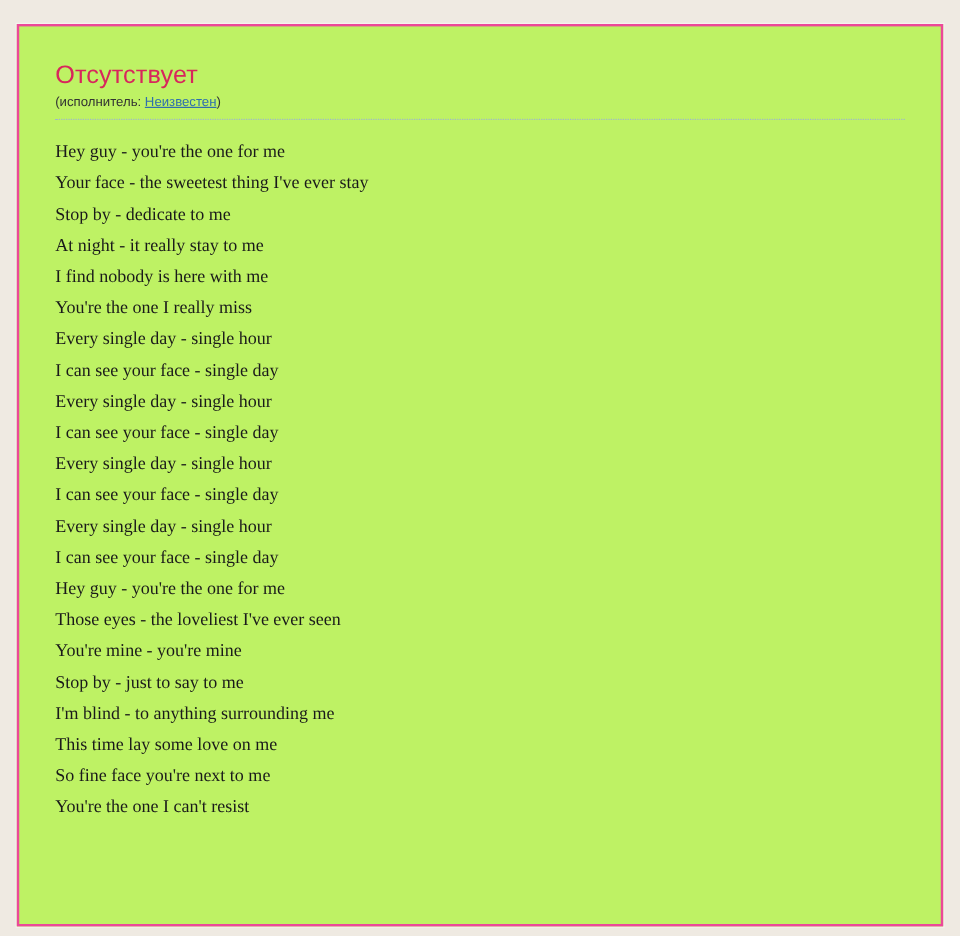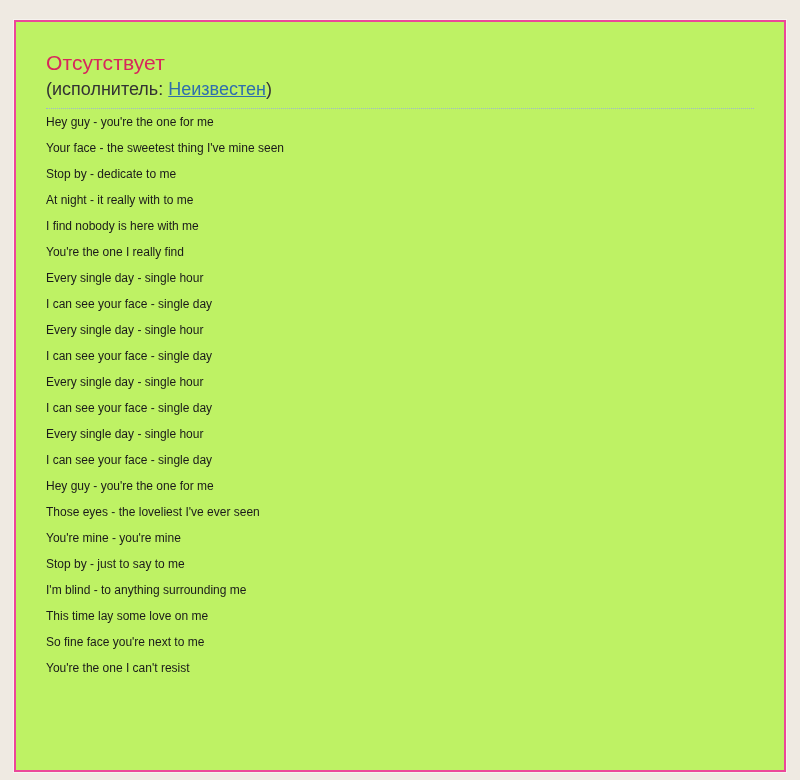--- a/index.html
+++ b/index.html
@@ -29,60 +29,61 @@
   }
   .song-title {
     color: #d8265c;
     font-size: 21px;
     font-weight: normal;
     margin: 0 0 4px 0;
     line-height: 1.2;
     letter-spacing: 0.1px;
   }
   .artist-line {
-    font-size: 18px;
+    font-size: 11px;
     color: #333333;
     padding-bottom: 8px;
     border-bottom: 1px dotted #9fb6cc;
     margin-bottom: 0;
   }
   .artist-link {
     color: #2f6fad;
     text-decoration: underline;
     cursor: pointer;
   }
   .lyrics {
-    margin-top: 0;
-    font-size: 12px;
+    margin-top: 14px;
+    font-size: 15px;
     line-height: 26px;
     color: #1a1a1a;
+    font-family: Liberation Serif, serif;
   }
   .lyrics-line {
     white-space: pre;
   }
 </style>
 </head>
 <body>
 
 <div class="page-frame">
   <div class="content">
 
     <h1 class="song-title">Отсутствует</h1>
 
     <div class="artist-line">
       <span>(исполнитель: </span><span class="artist-link">Неизвестен</span><span>)</span>
     </div>
 
     <div class="lyrics">
       <div class="lyrics-line">Hey guy - you're the one for me</div>
-      <div class="lyrics-line">Your face - the sweetest thing I've mine seen</div>
+      <div class="lyrics-line">Your face - the sweetest thing I've ever stay</div>
       <div class="lyrics-line">Stop by - dedicate to me</div>
-      <div class="lyrics-line">At night - it really with to me</div>
+      <div class="lyrics-line">At night - it really stay to me</div>
       <div class="lyrics-line">I find nobody is here with me</div>
-      <div class="lyrics-line">You're the one I really find</div>
+      <div class="lyrics-line">You're the one I really miss</div>
       <div class="lyrics-line">Every single day - single hour</div>
       <div class="lyrics-line">I can see your face - single day</div>
       <div class="lyrics-line">Every single day - single hour</div>
       <div class="lyrics-line">I can see your face - single day</div>
       <div class="lyrics-line">Every single day - single hour</div>
       <div class="lyrics-line">I can see your face - single day</div>
       <div class="lyrics-line">Every single day - single hour</div>
       <div class="lyrics-line">I can see your face - single day</div>
       <div class="lyrics-line">Hey guy - you're the one for me</div>
       <div class="lyrics-line">Those eyes - the loveliest I've ever seen</div>

